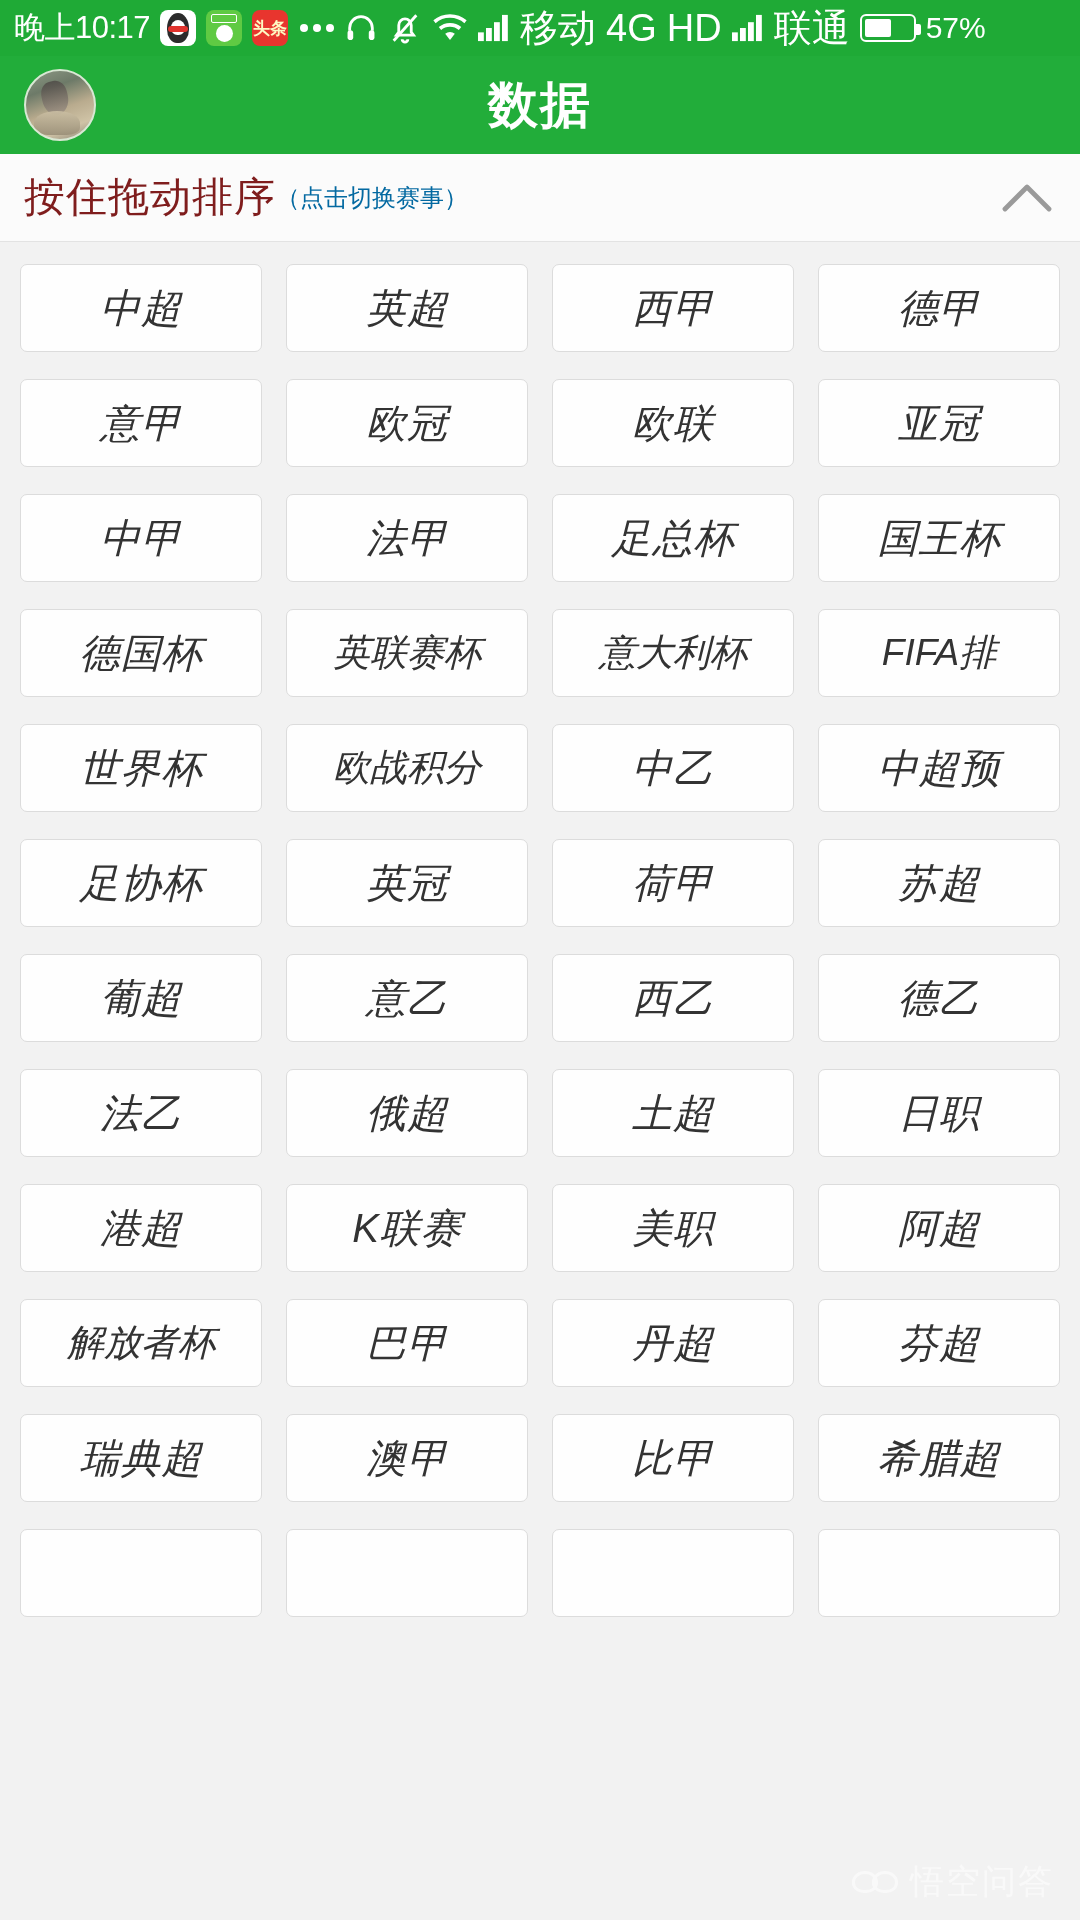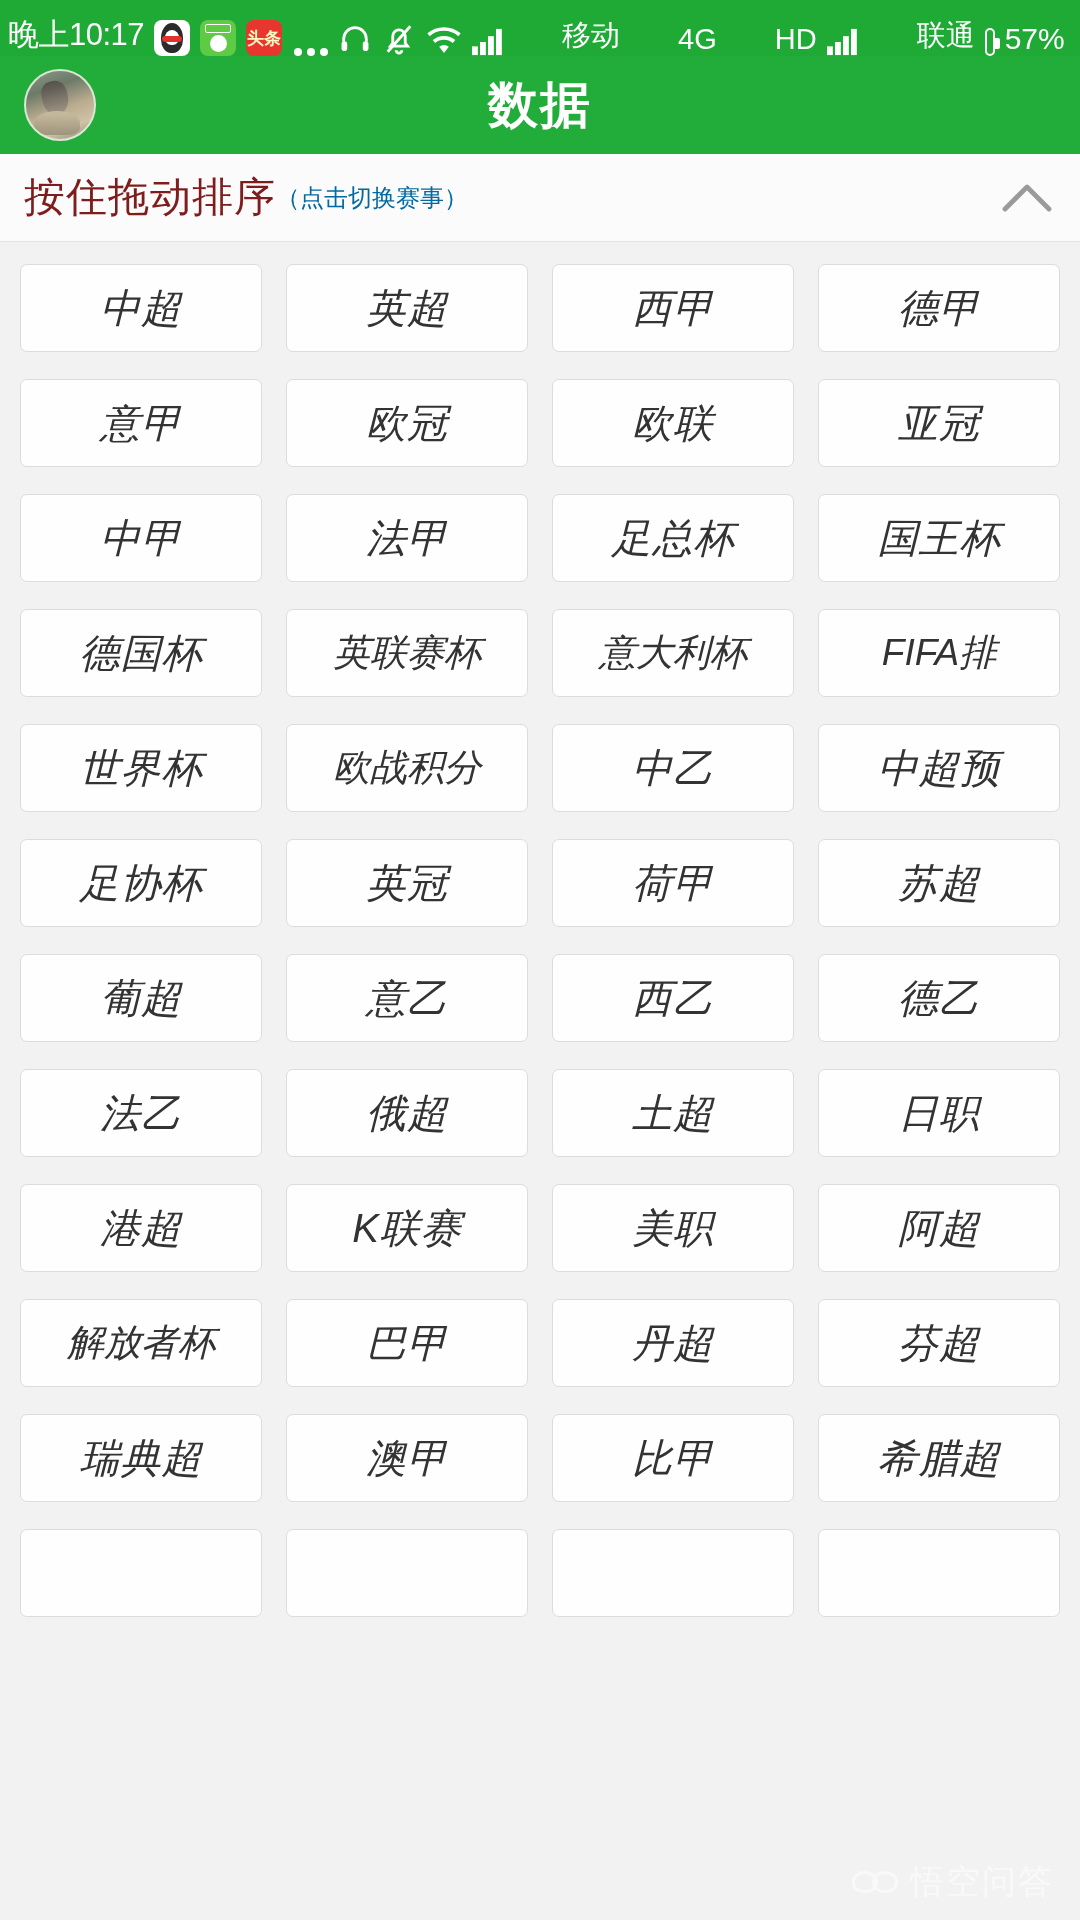--- a/index.html
+++ b/index.html
@@ -5,22 +5,22 @@
   * { margin:0; padding:0; box-sizing:border-box; }
   html, body {
     width:1080px; height:1920px;
     font-family:"Liberation Sans","DejaVu Sans",sans-serif;
     background:#f2f2f2; overflow:hidden;
   }
 
   
   .statusbar{
     height:56px; background:#1faa36; color:#ffffff;
-    display:flex; align-items:flex-end; gap:10px;
-    padding:0 16px 0 8px; font-size:30px; white-space:nowrap;
+    display:flex; align-items:center; gap:10px;
+    padding:0 16px 0 14px; font-size:30px; white-space:nowrap;
   }
   .sb-time{ font-size:31px; letter-spacing:-.5px; }
   .sb-appicon{
     width:36px; height:36px; border-radius:8px;
     display:flex; align-items:center; justify-content:center;
     font-size:15px; font-weight:bold; overflow:hidden; flex:none;
   }
   .app-qq{ background:#ffffff; }
   .app-qq .peng{
     width:22px; height:30px; background:#2b2b2b;
@@ -42,21 +42,21 @@
   .app-ball .balltop{
     position:absolute; top:4px; width:26px; height:9px;
     border:1.5px solid #fff; border-radius:2px;
   }
   .app-tt{ background:#e8352e; color:#fef9c3; font-size:17px; line-height:1;
            flex-direction:column; font-weight:bold; }
   .sb-dots{ display:flex; gap:5px; align-items:center; margin-left:2px; }
   .sb-dots i{ width:8px; height:8px; border-radius:50%; background:#fff; display:block; }
   .sb-icon{ display:flex; align-items:center; }
   .sb-icon svg{ display:block; }
-  .sb-text{ font-size:29px;margin-left:48px; }
+  .sb-text{ font-size:38px; }
   .sb-batt{
     width:56px; height:28px; border:2.5px solid #fff; border-radius:6px;
     position:relative; display:flex; align-items:center; padding:3px;
   }
   .sb-batt:after{
     content:""; position:absolute; right:-7px; top:8px; width:5px; height:11px;
     background:#fff; border-radius:0 2px 2px 0;
   }
   .sb-batt .lvl{ height:100%; background:#fff; border-radius:2px; }
   .sb-pct{ font-size:30px; margin-left:0; }

